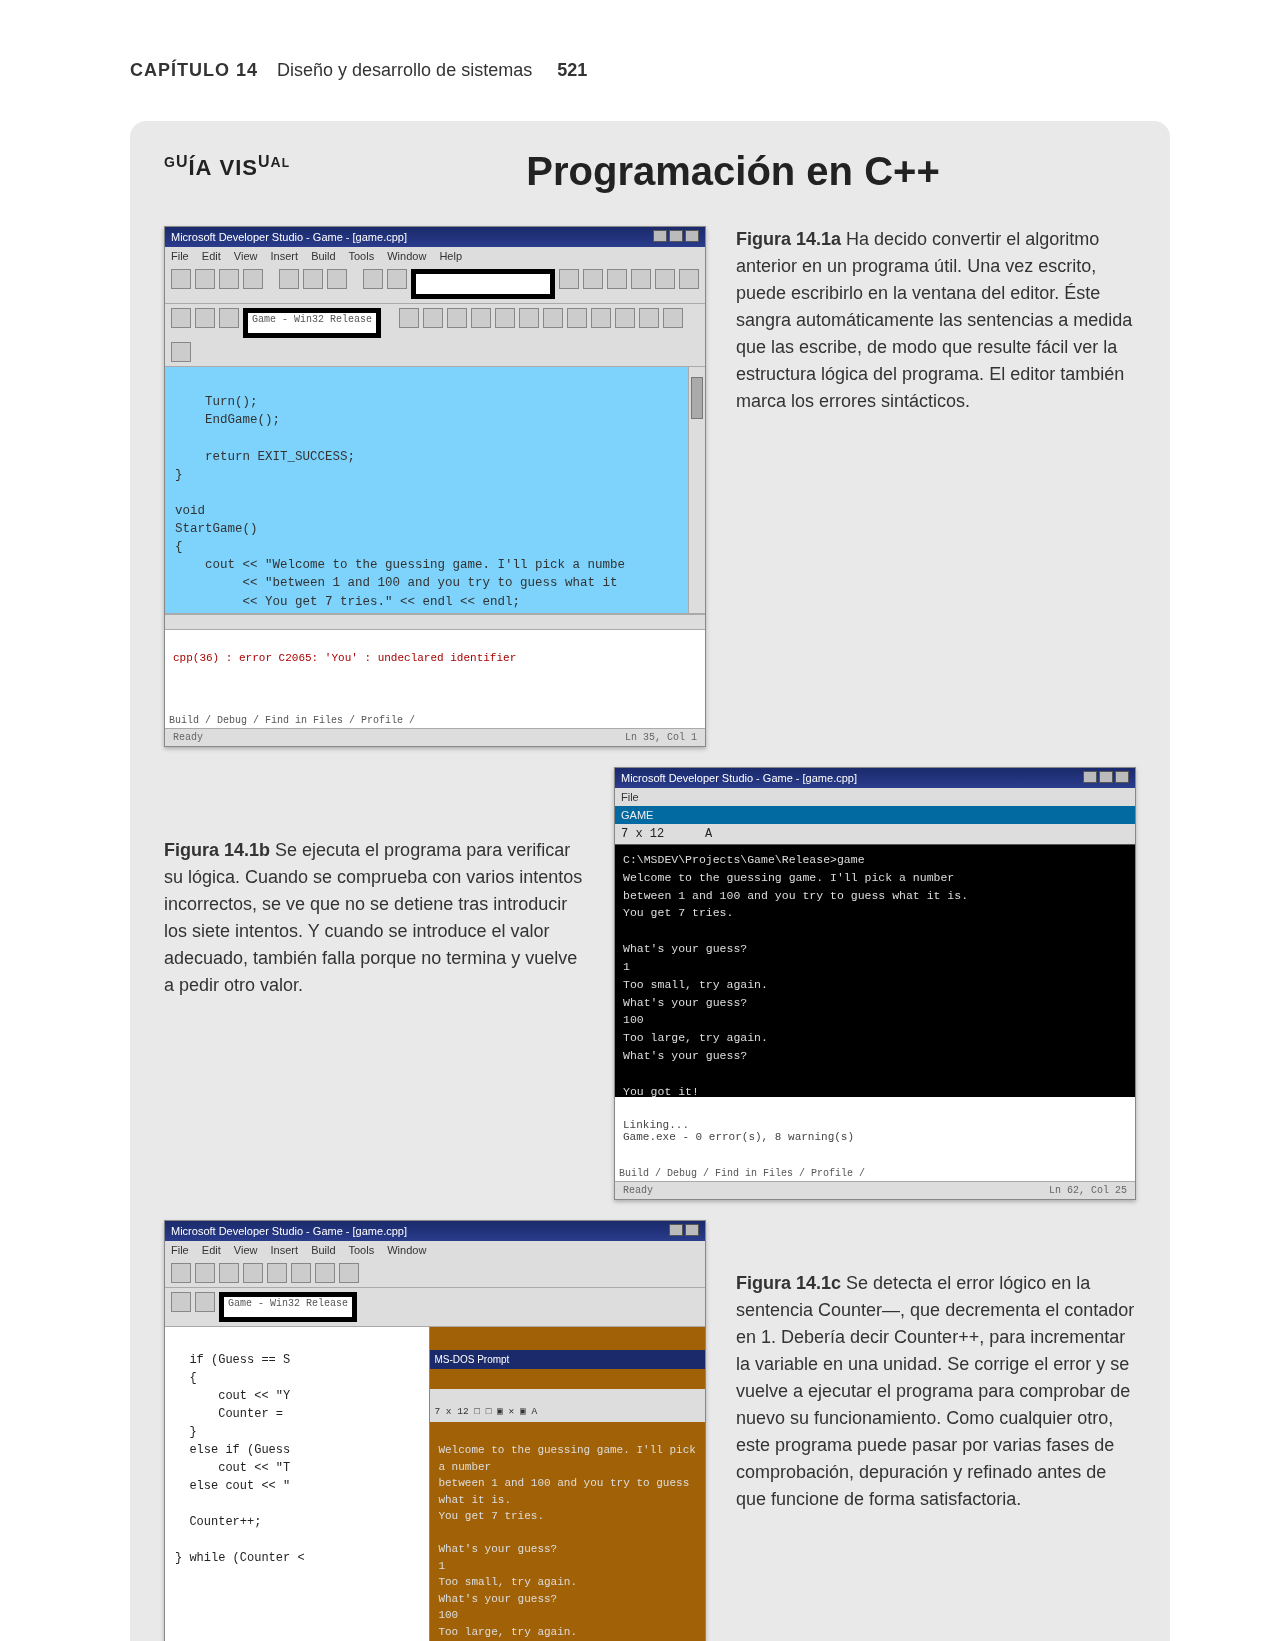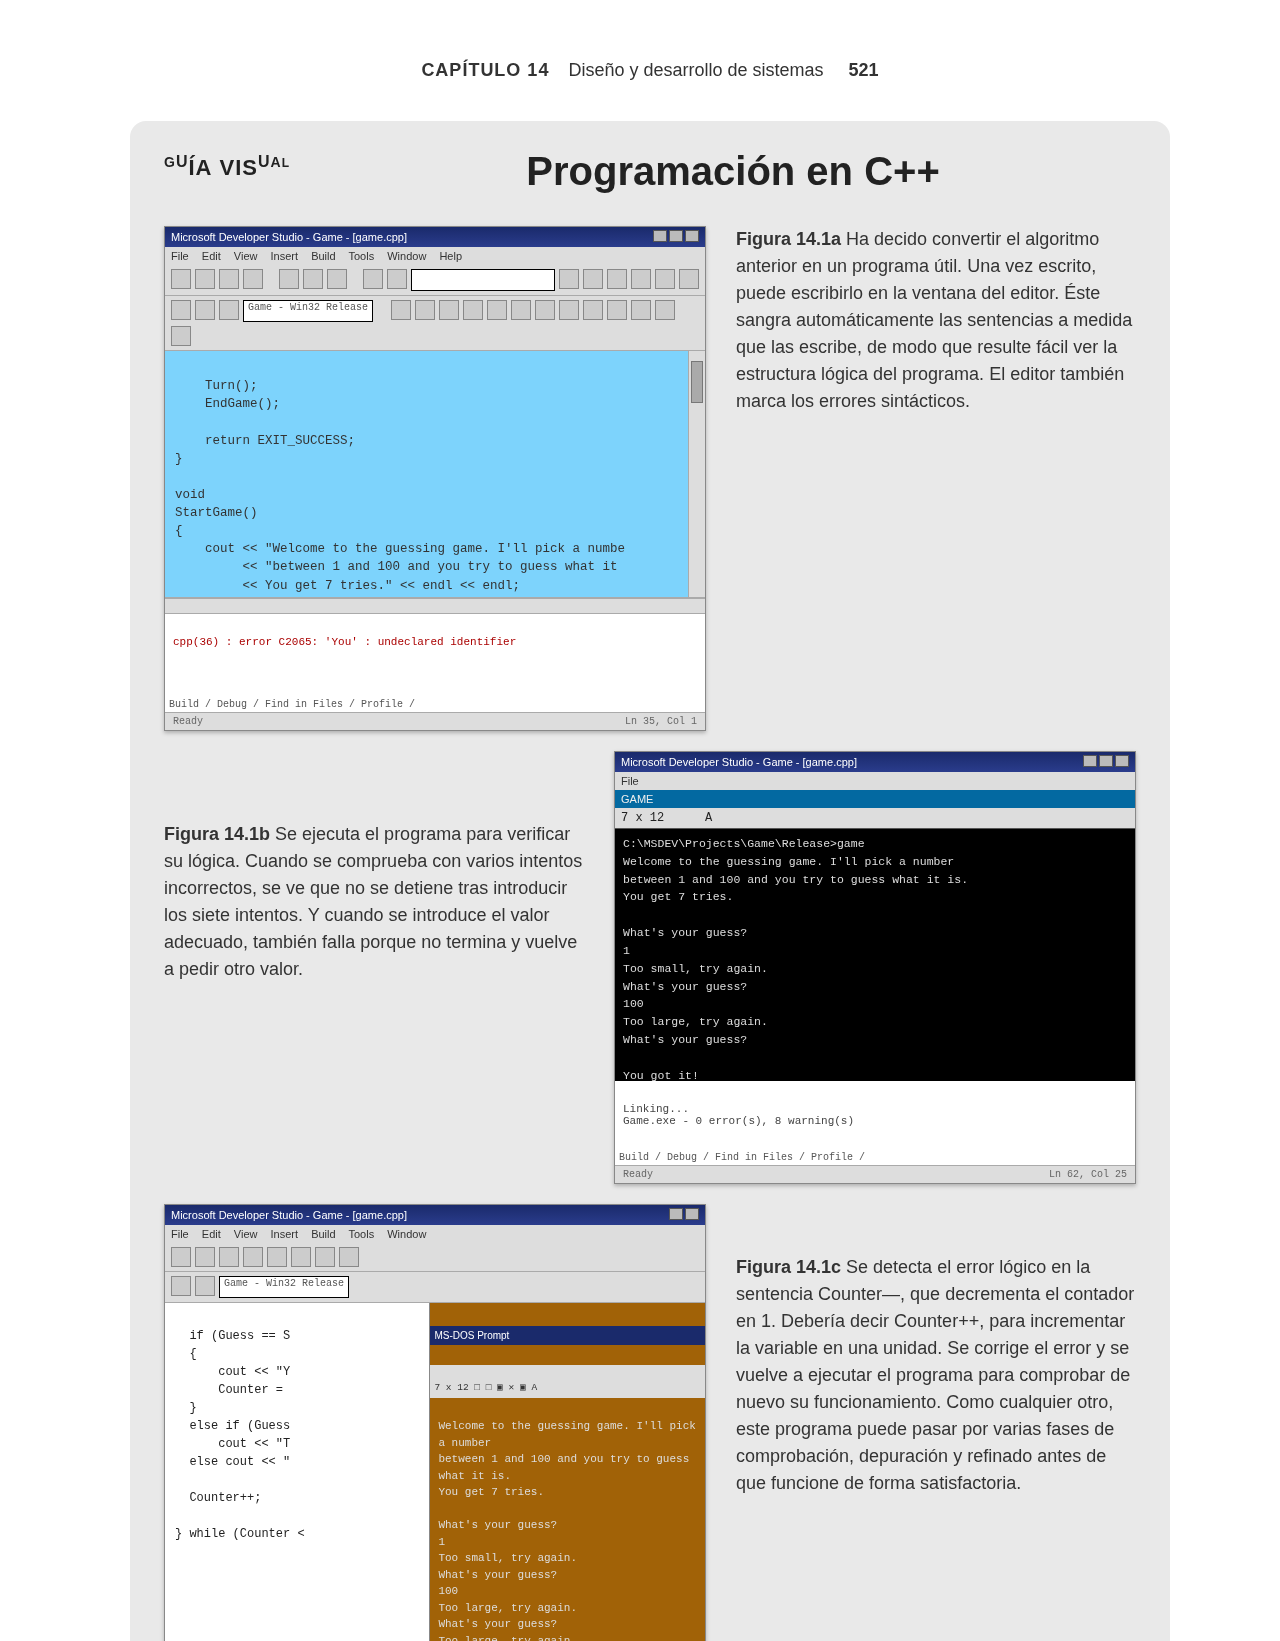--- a/index.html
+++ b/index.html
@@ -10,21 +10,21 @@
     color: #333;
   }
   .page {
     width: 1280px;
     margin: 0 auto;
     position: relative;
     box-sizing: border-box;
     padding: 60px 110px 40px 130px;
   }
   .running-head {
-    text-align: center;
+    text-align: left;
     font-size: 18px;
     margin-bottom: 40px;
     color: #333;
   }
   .running-head .chap {
     font-weight: bold;
     letter-spacing: 1px;
     margin-right: 14px;
   }
   .running-head .chapname {
@@ -123,21 +123,21 @@
   }
   .toolbar .ti {
     width: 18px;
     height: 18px;
     background: #ccc;
     border: 1px solid #888;
   }
   .toolbar .combo {
     height: 18px;
     background: #fff;
-    border: 1px solid #000000;
+    border: 5px solid #000000;
     font-size: 10px;
     padding: 1px 4px;
     color: #555;
     min-width: 120px;
   }
   .editor {
     background: #7dd3fc;
     color: #333;
     padding: 8px 10px;
     font-size: 12.5px;

